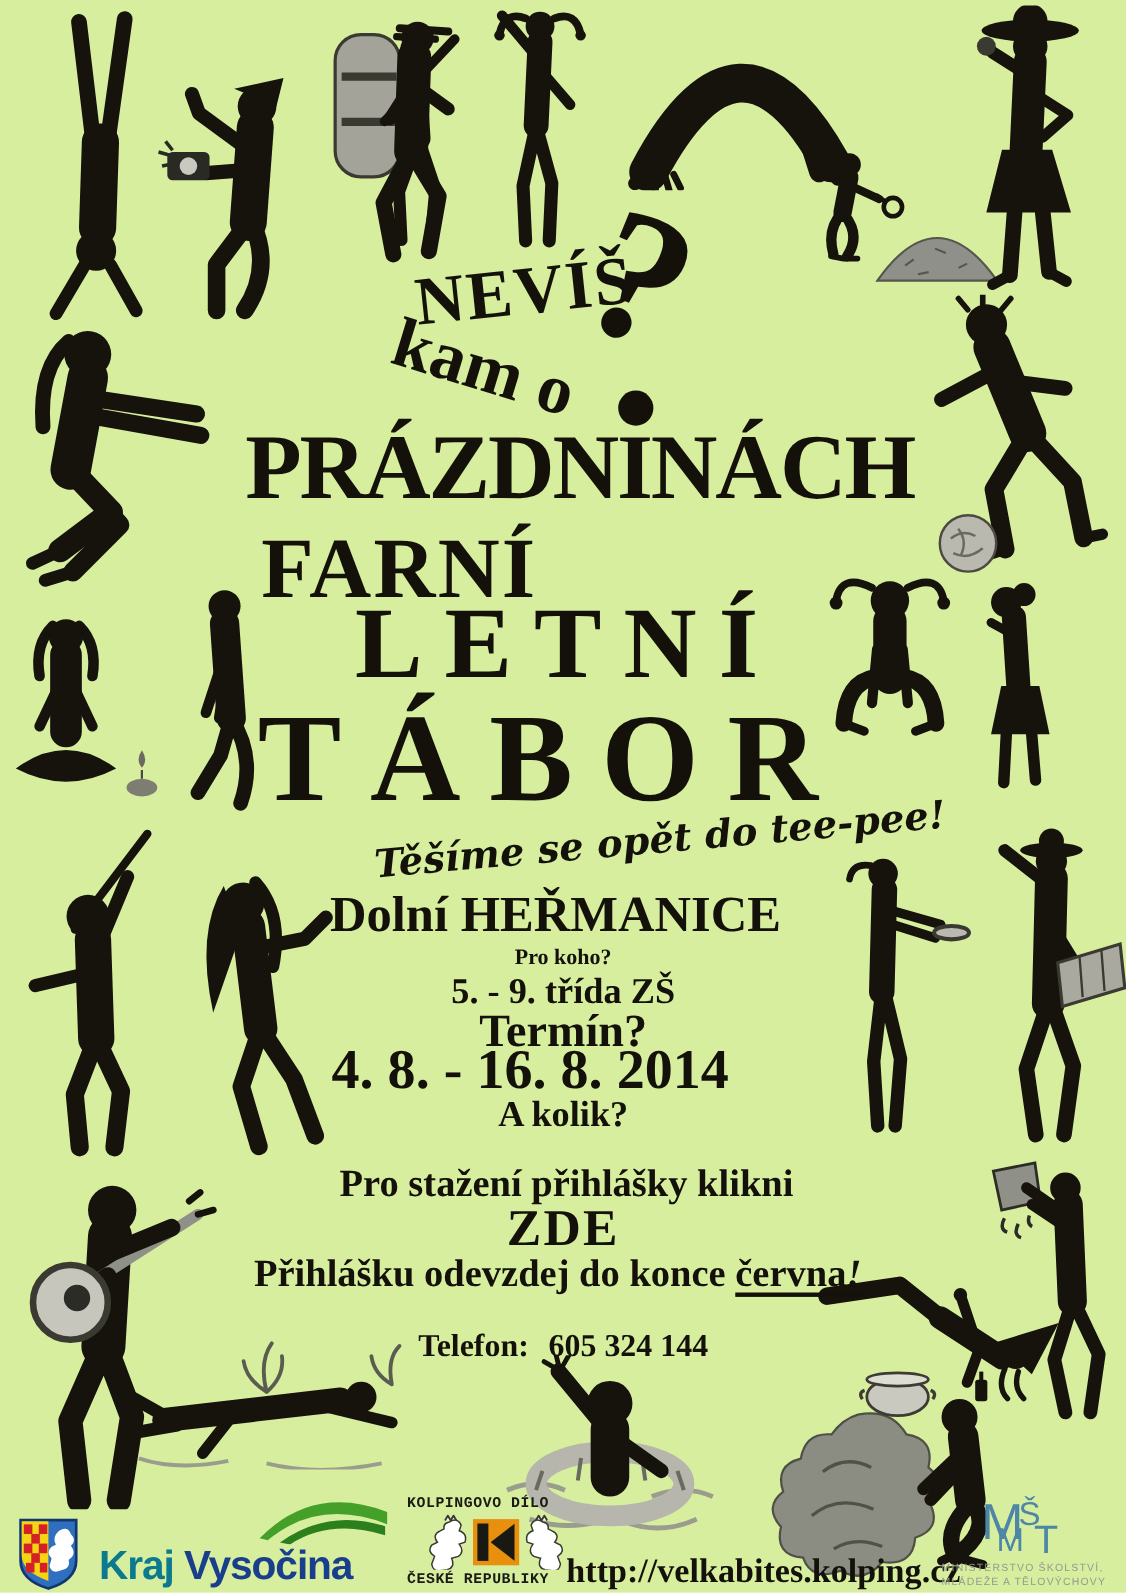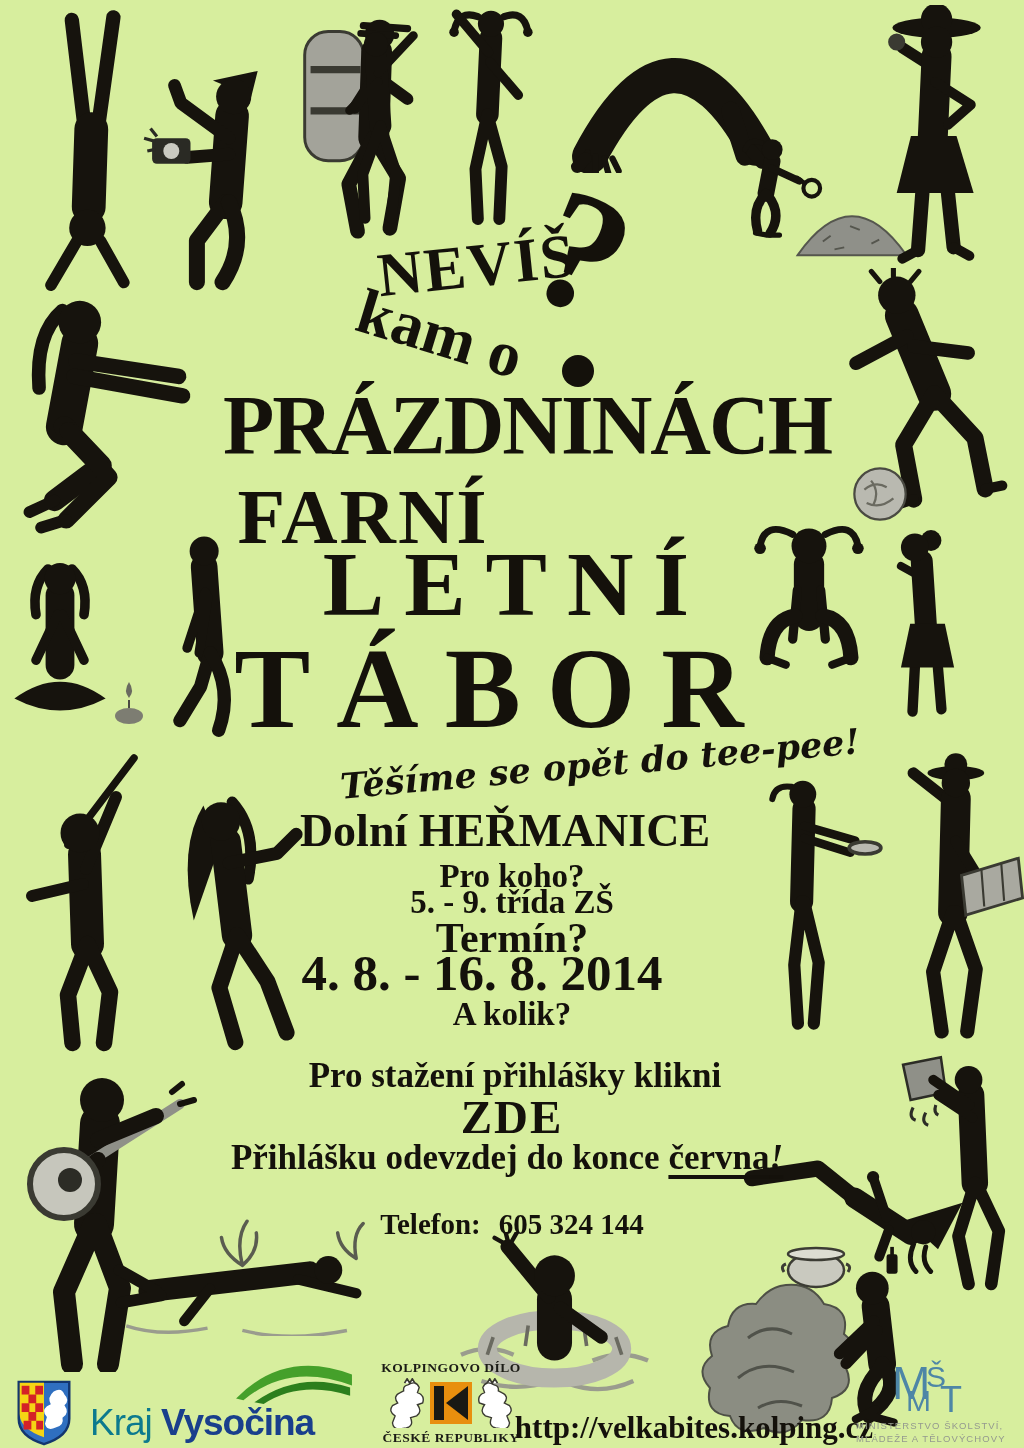--- a/index.html
+++ b/index.html
@@ -10,24 +10,24 @@
       white-space:nowrap;line-height:1;color:#14110b}
   .abs{position:absolute;font-weight:bold;line-height:1;white-space:nowrap}
   .dot{position:absolute;border-radius:50%;background:#14110b}
   .script{font-family:"DejaVu Serif",serif;font-style:italic}
   .underl{text-decoration:underline;text-decoration-thickness:4px;text-underline-offset:6px}
   .em-it{font-style:italic}
   
   .kraj{position:absolute;left:14px;top:1352px;width:352px;height:94px}
   .kraj .word{position:absolute;left:76px;top:50px;font-size:37px;letter-spacing:-1px;
               font-family:"Liberation Sans",sans-serif}
-  .kraj .w1{color:#0c7a8e;font-weight:400}
+  .kraj .w1{color:#0c7a8e;font-weight:700}
   .kraj .w2{color:#193f8c;font-weight:700}
-  .kolping{position:absolute;left:370px;top:1360px;width:162px;text-align:center;
-           font-family:Liberation Serif, serif;font-weight:bold;color:#1b1b16}
+  .kolping{position:absolute;left:370px;top:1360px;width:162px;
+           font-family:Liberation Mono, monospace;font-weight:bold;color:#1b1b16}
   .kolping .row{display:flex;align-items:center;justify-content:center;gap:3px;margin:2px 0}
   .ksq{position:relative;width:42px;height:42px;background:#e88f0e;flex:0 0 auto}
   .ksq .bar{position:absolute;left:4px;top:4px;bottom:4px;width:10px;background:#191914}
   .ksq .tri{position:absolute;right:4px;top:4px;bottom:4px;width:22px;background:#191914;
             clip-path:polygon(100% 0,100% 100%,0 50%)}
   .msmt{position:absolute;left:856px;top:1360px;width:168px;font-family:"Liberation Sans",sans-serif}
   .msmt .letters{position:relative;height:60px;margin-left:36px;color:#4e86a6}
   .msmt .letters span{position:absolute;line-height:1}
   .msmt .cap{color:#94998f;font-size:9.5px;letter-spacing:1.1px;line-height:1.35}
 </style>
@@ -352,21 +352,21 @@
   <div class="ln" style="top:302px;font-size:64px;transform:translateX(-72px) rotate(17deg)">kam o</div>
   <div class="dot" style="left:562px;top:355px;width:32px;height:32px"></div>
   <div class="ln" style="top:384px;font-size:84px;letter-spacing:-2px;transform:translateX(15px)">PRÁZDNINÁCH</div>
   <div class="ln" style="top:478px;font-size:78px;letter-spacing:2px;transform:translateX(-149px)">FARNÍ</div>
   <div class="ln" style="top:538px;font-size:92px;letter-spacing:20px;transform:translateX(4px)">LETNÍ</div>
   <div class="ln" style="top:632px;font-size:114px;letter-spacing:26px;transform:translateX(-10px)">TÁBOR</div>
 
   <div class="ln script" style="top:746px;font-size:35px;transform:translateX(88px) rotate(-5deg)">Těšíme se opět do tee-pee!</div>
   <div class="ln" style="top:808px;font-size:46px;transform:translateX(-7px)">Dolní HEŘMANICE</div>
 
-  <div class="ln" style="top:860px;font-size:33px">Pro koho?</div>
+  <div class="ln" style="top:860px;font-size:20px">Pro koho?</div>
   <div class="ln" style="top:886px;font-size:33px">5. - 9. třída ZŠ</div>
   <div class="ln" style="top:917px;font-size:42px">Termín?</div>
   <div class="ln" style="top:948px;font-size:51px;transform:translateX(-30px)">4. 8. - 16. 8. 2014</div>
   <div class="ln" style="top:998px;font-size:33px">A kolik?</div>
 
   <div class="ln" style="top:1058px;font-size:35px;transform:translateX(3px)">Pro stažení přihlášky klikni</div>
   <div class="ln" style="top:1094px;font-size:47px;letter-spacing:2px">ZDE</div>
 
   <div class="ln" style="top:1140px;font-size:35px;transform:translateX(-5px)"><span>Přihlášku odevzdej do konce </span><span class="underl"><span>června</span><span class="em-it">!</span></span></div>
 

